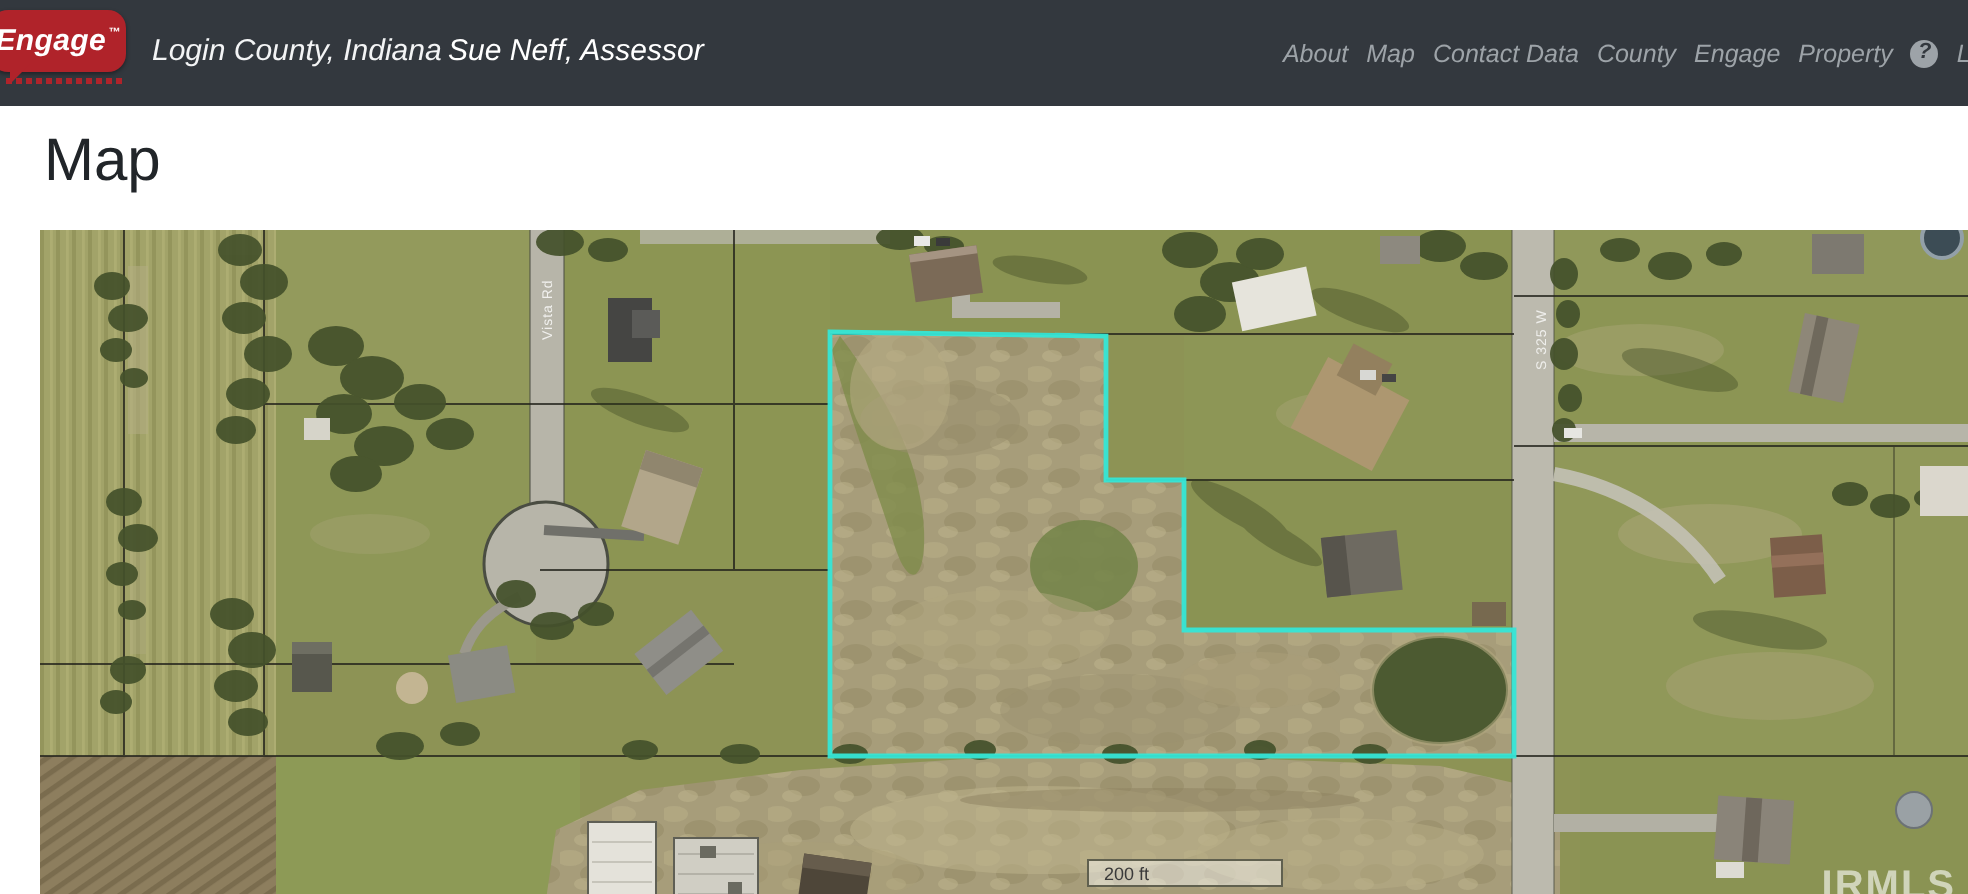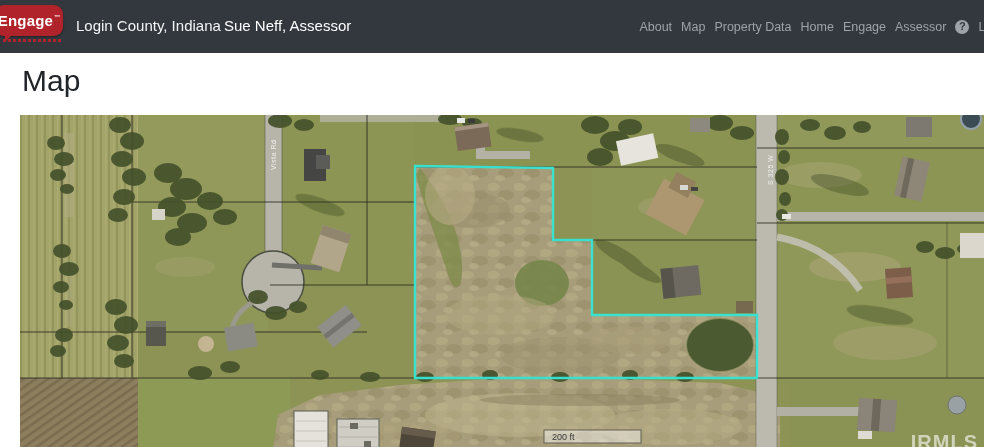--- a/index.html
+++ b/index.html
@@ -1,21 +1,21 @@
 <!DOCTYPE html>
 <html><head>
 <meta charset="utf-8">
 <style>
   html,body{margin:0;padding:0;}
   body{
     width:984px;height:447px;overflow:hidden;position:relative;
     background:#ffffff;font-family:"Liberation Sans", sans-serif;
   }
   
-  .topbar{position:absolute;left:0;top:0;width:100%;height:53px;background:#33383e;}
+  .topbar{position:absolute;left:0;top:0;width:100%;height:53px;background:#33383e;font-style:italic;}
   .brand{position:absolute;left:-5px;top:5px;width:68px;height:31px;background:#b0232a;
     border-radius:9px;display:flex;align-items:center;justify-content:center;
     color:#fff;font-weight:bold;font-size:15px;letter-spacing:.2px;box-shadow:0 1px 2px rgba(0,0,0,.4);}
   .brand::after{content:"";position:absolute;left:10px;bottom:-6px;
     border:5px solid transparent;border-top-color:#b0232a;border-left-color:#b0232a;}
   .brand sup{font-size:6px;margin-left:1px;margin-top:-8px;}
   .brand-tagline{position:absolute;left:3px;top:39px;width:58px;height:3px;
     background:repeating-linear-gradient(90deg,#b0232a 0 3px,transparent 3px 5px);}
   .county{position:absolute;left:76px;top:17px;font-size:15px;color:#f3f4f5;}
   .assessor{position:absolute;left:224px;top:17px;font-size:15px;color:#ffffff;}
@@ -37,24 +37,24 @@
   <div class="brand">
     <span>Engage</span>
       <sup>™</sup>
   </div>
   <div class="brand-tagline"></div>
   <div class="county">Login County, Indiana</div>
   <div class="assessor">Sue Neff, Assessor</div>
   <div class="nav">
     <span class="navlink">About</span>
     <span class="navlink">Map</span>
-    <span class="navlink">Property Data</span>
-    <span class="navlink">Home</span>
+    <span class="navlink">Contact Data</span>
+    <span class="navlink">County</span>
     <span class="navlink">Engage</span>
-    <span class="navlink">Assessor</span>
+    <span class="navlink">Property</span>
     <span class="help">?</span>
     <span class="navlink">Login</span>
   </div>
 </div>
 
 <div class="page-title">Map</div>
 
 <div class="map-wrap">
 <svg width="964" height="342" viewBox="0 0 964 342">
   <defs>

